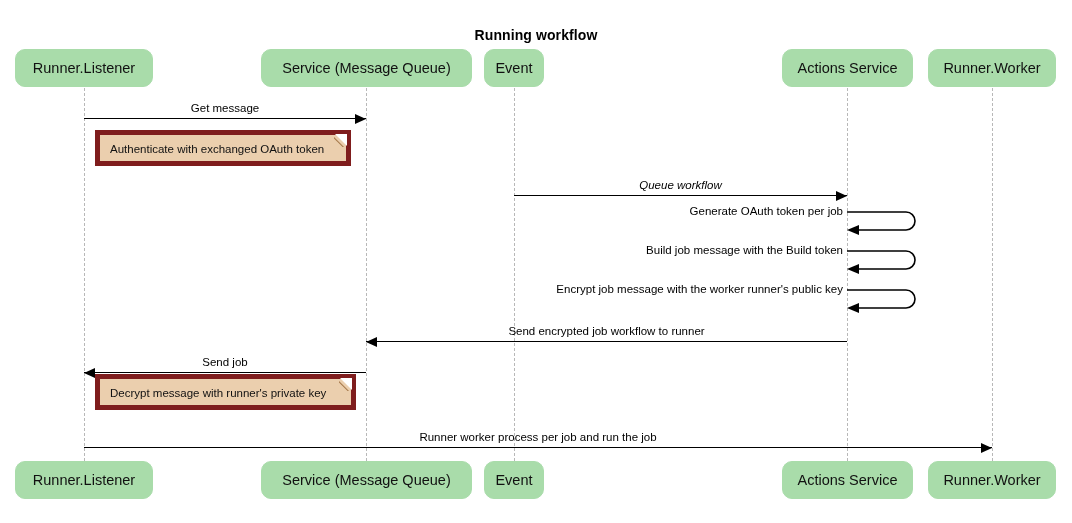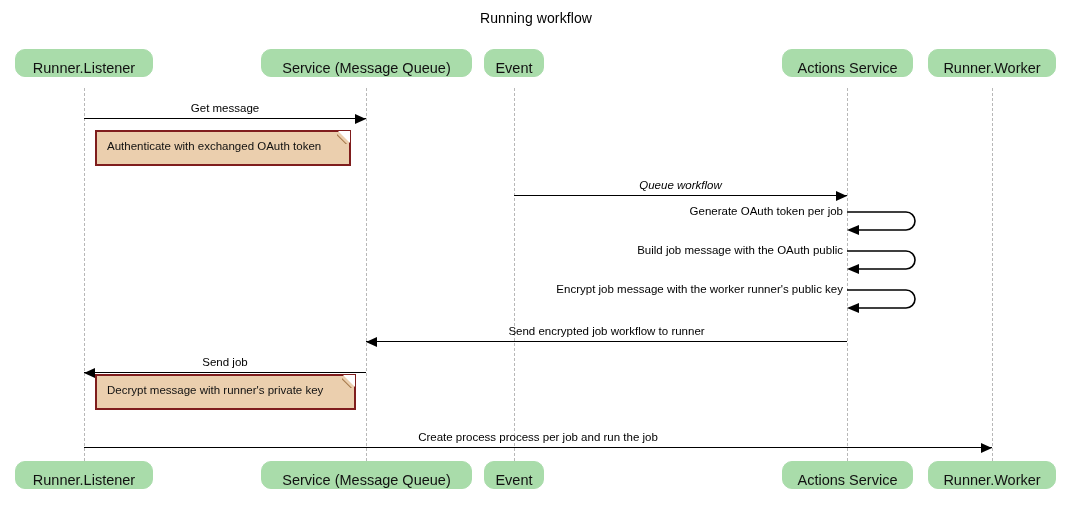--- a/index.html
+++ b/index.html
@@ -14,32 +14,32 @@
   #diagram-root {
     position: relative;
     width: 1072px;
     height: 523px;
     background: #ffffff;
     overflow: hidden;
   }
   #title {
     position: absolute;
     left: 0;
-    top: 10px;
+    top: 27px;
     width: 1072px;
     text-align: center;
     font-size: 14px;
-    font-weight: normal;
+    font-weight: bold;
     color: #000000;
     letter-spacing: 0.1px;
   }
   .participant {
     position: absolute;
     box-sizing: border-box;
-    height: 28px;
+    height: 38px;
     line-height: 36px;
     text-align: center;
     background: #a9dcaa;
     border: 1px solid #a9dcaa;
     border-radius: 10px;
     font-size: 14.5px;
     color: #111111;
     white-space: nowrap;
     overflow: hidden;
   }
@@ -78,21 +78,21 @@
     position: absolute;
   }
   .selfloop svg {
     display: block;
     overflow: visible;
   }
   .note {
     position: absolute;
     box-sizing: border-box;
     background: #ebcfae;
-    border: 2px solid #7f1d1d;
+    border: 5px solid #7f1d1d;
     font-size: 11.5px;
     color: #111111;
     white-space: nowrap;
     padding: 7px 10px 7px 10px;
     line-height: 14px;
   }
   .note .fold {
     position: absolute;
     top: -1px;
     right: -1px;
@@ -154,21 +154,21 @@
         </div>
         <div class="msg-label" style="right: 229px; top: 205px; text-align: right;">Generate OAuth token per job</div>
       </div>
       <div style="position: absolute; left: 0px; top: 0px; width: 100%; height: 0px;">
         <div class="selfloop" style="left: 847px; top: 251px;">
           <svg width="76" height="30">
             <path d="M 0 0 H 59 A 9 9 0 0 1 59 18 H 12" fill="none" stroke="#000000" stroke-width="1.6"></path>
             <polygon points="0,18 12,13 12,23" fill="#000000"></polygon>
           </svg>
         </div>
-        <div class="msg-label" style="right: 229px; top: 244px; text-align: right;">Build job message with the OAuth public</div>
+        <div class="msg-label" style="right: 229px; top: 244px; text-align: right;">Build job message with the Build token</div>
       </div>
       <div style="position: absolute; left: 0px; top: 0px; width: 100%; height: 0px;">
         <div class="selfloop" style="left: 847px; top: 290px;">
           <svg width="76" height="30">
             <path d="M 0 0 H 59 A 9 9 0 0 1 59 18 H 12" fill="none" stroke="#000000" stroke-width="1.6"></path>
             <polygon points="0,18 12,13 12,23" fill="#000000"></polygon>
           </svg>
         </div>
         <div class="msg-label" style="right: 229px; top: 283px; text-align: right;">Encrypt job message with the worker runner's public key</div>
       </div>
@@ -178,21 +178,21 @@
         <div class="msg-label" style="left: 366px; width: 481px; top: 325px;">Send encrypted job workflow to runner</div>
       </div>
       <div style="position: absolute; left: 0px; top: 0px; width: 100%; height: 0px;">
         <div class="msg-line" style="left: 84px; width: 282px; top: 372px;"></div>
         <div class="arrowhead left" style="top: 368px; left: 84px;"></div>
         <div class="msg-label" style="left: 84px; width: 282px; top: 356px;">Send job</div>
       </div>
       <div style="position: absolute; left: 0px; top: 0px; width: 100%; height: 0px;">
         <div class="msg-line" style="left: 84px; width: 908px; top: 447px;"></div>
         <div class="arrowhead right" style="top: 443px; left: 981px;"></div>
-        <div class="msg-label" style="left: 84px; width: 908px; top: 431px;">Create process process per job and run the job</div>
+        <div class="msg-label" style="left: 84px; width: 908px; top: 431px;">Runner worker process per job and run the job</div>
       </div>
     </div>
   <div id="notes-layer">
       <div class="note" style="left: 95px; top: 130px; width: 256px; height: 36px;"><span>Authenticate with exchanged OAuth token</span><span class="fold"></span><span class="fold-edge"></span></div>
       <div class="note" style="left: 95px; top: 374px; width: 261px; height: 36px;"><span>Decrypt message with runner's private key</span><span class="fold"></span><span class="fold-edge"></span></div>
     </div>
   <div id="participants-top">
       <div class="participant" style="left: 15px; width: 138px; top: 49px;"><span>Runner.Listener</span></div>
       <div class="participant" style="left: 261px; width: 211px; top: 49px;"><span>Service (Message Queue)</span></div>
       <div class="participant" style="left: 484px; width: 60px; top: 49px;"><span>Event</span></div>

